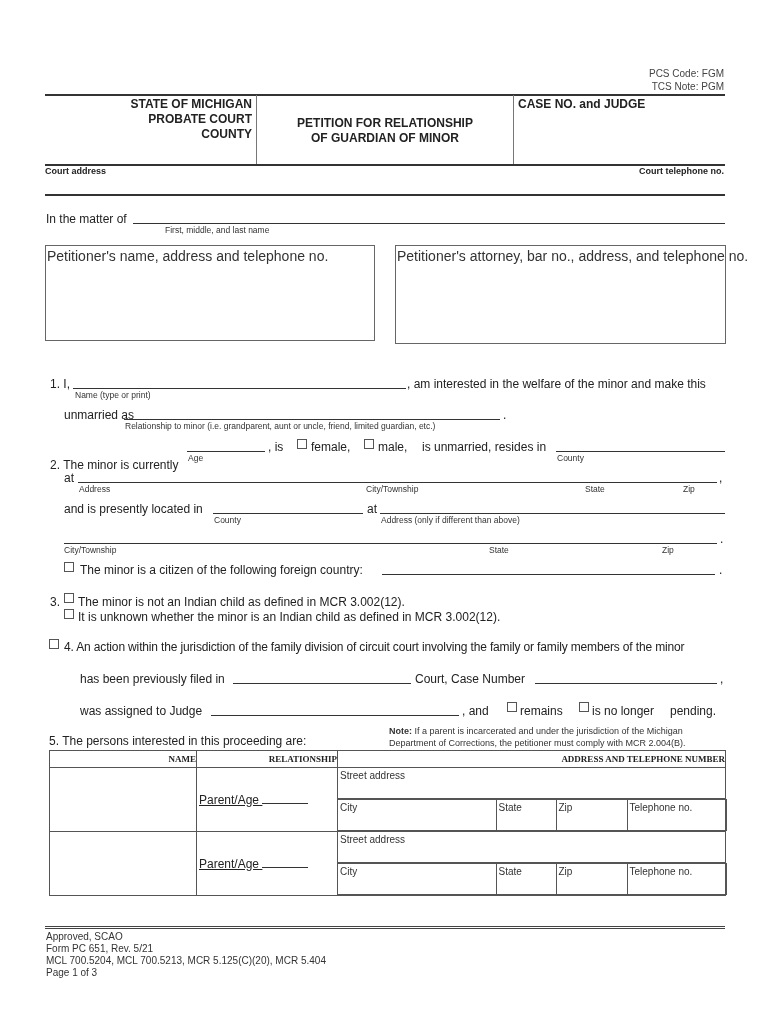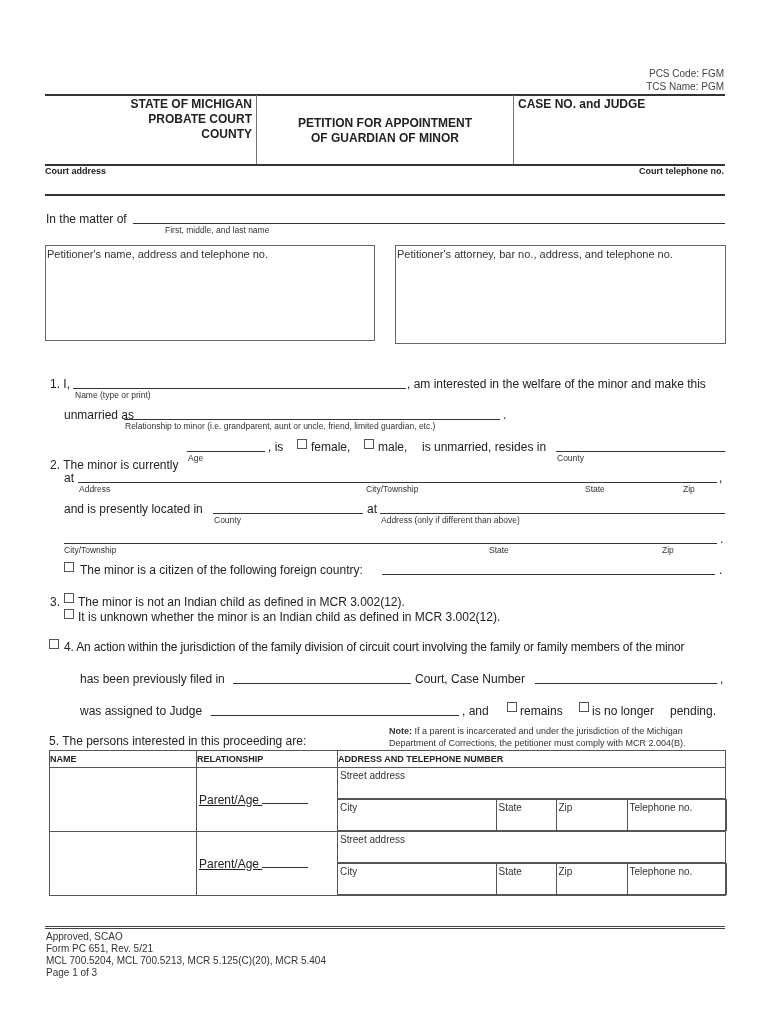--- a/index.html
+++ b/index.html
@@ -3,56 +3,56 @@
 <meta charset="utf-8">
 <style>
   html, body { margin: 0; padding: 0; background: #ffffff; }
   body { width: 770px; height: 1024px; position: relative; overflow: hidden;
          font-family: "Liberation Sans", sans-serif; color: #222; }
   .abs { position: absolute; }
   .t { position: absolute; white-space: nowrap; }
   .sz12 { font-size: 12px; }
   .sz10 { font-size: 10px; }
   .sz9 { font-size: 9px; }
-  .sz8 { font-size: 11px; color: #333; }
+  .sz8 { font-size: 14px; color: #333; }
   .bold { font-weight: bold; }
   .hline { position: absolute; height: 0; border-top: 1px solid #444; }
   .line-thick { border-top: 2px solid #333; }
   .vline { position: absolute; width: 0; border-left: 1.5px solid #777; }
   .fill { position: absolute; height: 0; border-top: 1px solid #333; }
   .cb { position: absolute; width: 10px; height: 10px; border: 1px solid #555; background: #fff; box-sizing: border-box; }
   .box { position: absolute; border: 1.5px solid #666; box-sizing: border-box; }
   .cap { font-size: 8.5px; color: #333; }
   .right { text-align: right; }
   table.persons { position: absolute; left: 49px; top: 750px; width: 676px; border-collapse: collapse; table-layout: fixed; }
   table.persons td, table.persons th { border: 1.2px solid #555; padding: 0; vertical-align: top; font-size: 9px; }
-  table.persons th { font-size: 9px; font-weight: bold; height: 16px; vertical-align: middle; text-align: left; }
+  table.persons th { font-size: 9px; font-weight: bold; height: 16px; vertical-align: middle; text-align: right; font-family: Liberation Serif, serif; }
   .cell-lbl { display: block; padding: 2px 2px; font-size: 10px; color: #333; }
   .inner { width: 100%; border-collapse: collapse; table-layout: fixed; }
   .inner td { border: 0; border-left: 1.2px solid #555; height: 30px; }
   .inner td:first-child { border-left: 0; margin-top: 40px; }
   .street { height: 30px; border-bottom: 1.2px solid #555; }
   .parent-cell { vertical-align: middle !important; font-size: 12px !important; padding-left: 2px !important; text-decoration: underline; }
 </style>
 </head>
 <body>
 
 <div class="t sz10 right" style="right:46px; top:68px; color:#444;">PCS Code: FGM</div>
-<div class="t sz10 right" style="right:46px; top:81px; color:#444;">TCS Name: PGM</div>
+<div class="t sz10 right" style="right:46px; top:81px; color:#444;">TCS Note: PGM</div>
 
 <div class="hline line-thick" style="left:45px; width:680px; top:94px;"></div>
 <div class="vline" style="left:256px; top:95px; height:69px;"></div>
 <div class="vline" style="left:513px; top:95px; height:69px;"></div>
 <div class="hline" style="left:45px; width:680px; top:164px; border-top:2px solid #333;"></div>
 
 <div class="t sz12 bold right" style="right:518px; top:97px;">STATE OF MICHIGAN</div>
 <div class="t sz12 bold right" style="right:518px; top:112px;">PROBATE COURT</div>
 <div class="t sz12 bold right" style="right:518px; top:127px;">COUNTY</div>
 
-<div class="t sz12 bold" style="left:257px; width:256px; text-align:center; top:116px;">PETITION FOR APPOINTMENT</div>
+<div class="t sz12 bold" style="left:257px; width:256px; text-align:center; top:116px;">PETITION FOR RELATIONSHIP</div>
 <div class="t sz12 bold" style="left:257px; width:256px; text-align:center; top:131px;">OF GUARDIAN OF MINOR</div>
 
 <div class="t sz12 bold" style="left:518px; top:97px;">CASE NO. and JUDGE</div>
 <div class="abs" style="left:518px; top:112px; width:206px; height:50px;"></div>
 
 <div class="t sz9 bold" style="left:45px; top:166px;">Court address</div>
 <div class="t sz9 bold right" style="right:46px; top:166px;">Court telephone no.</div>
 <div class="abs" style="left:45px; top:177px; width:680px; height:16px;"></div>
 <div class="hline line-thick" style="left:45px; width:680px; top:194px;"></div>
 

